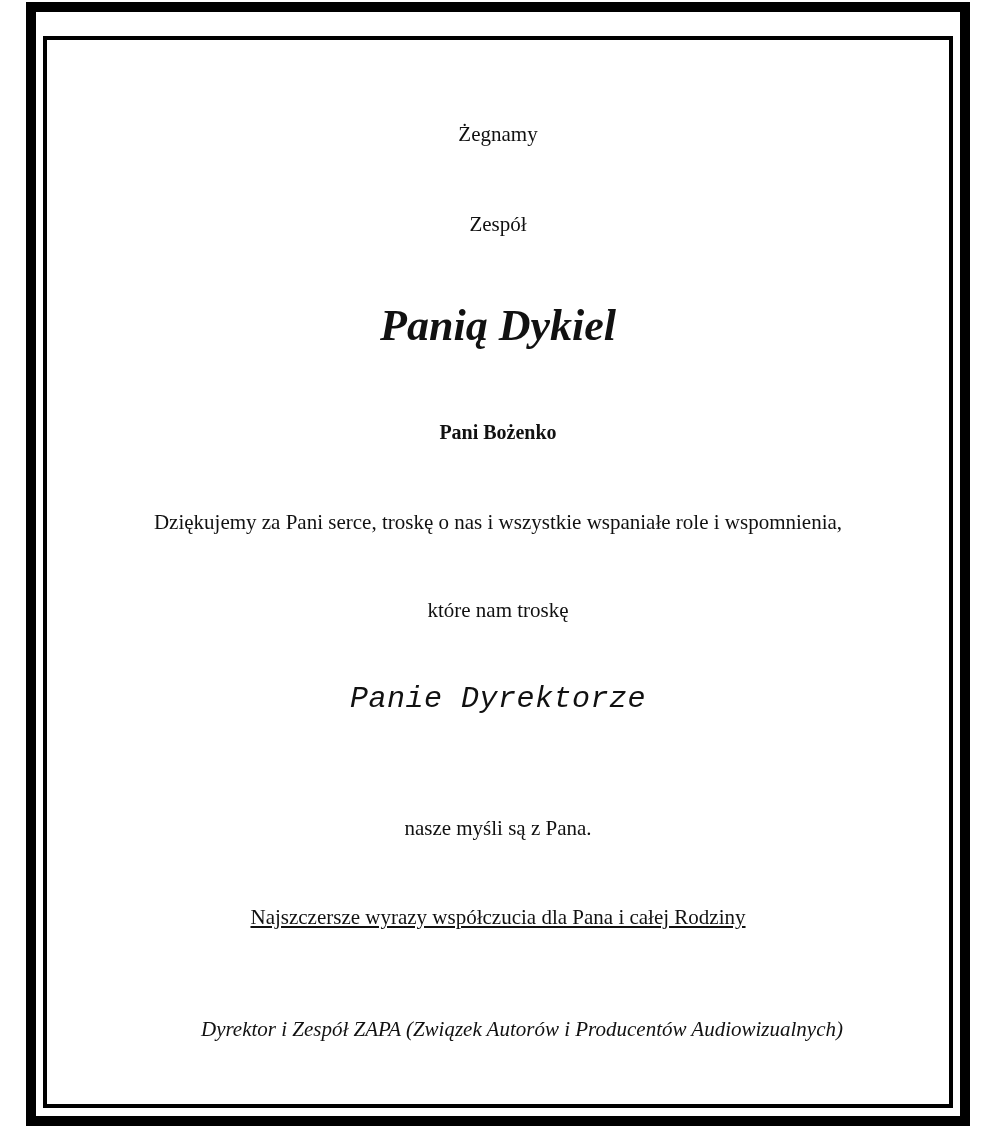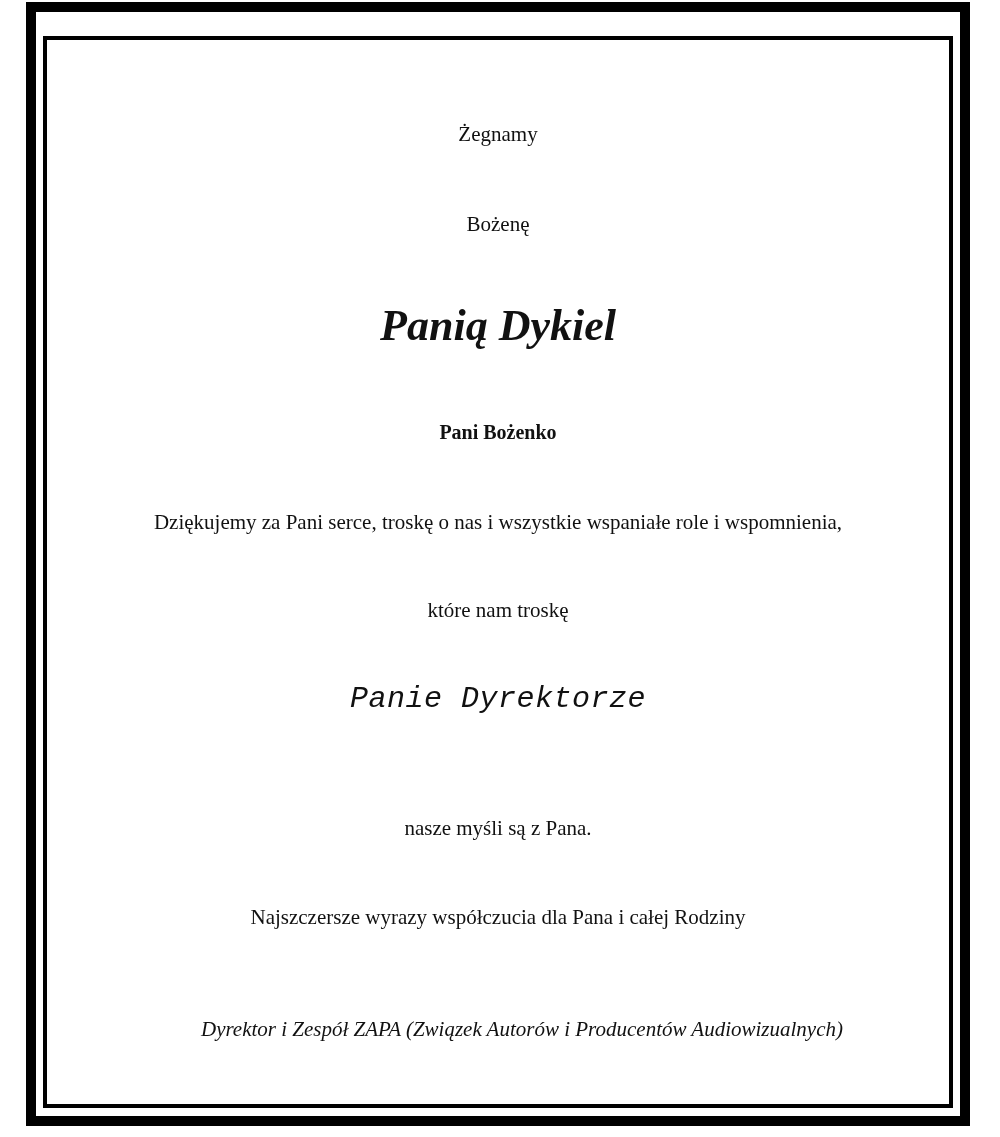--- a/index.html
+++ b/index.html
@@ -64,32 +64,32 @@
     }
   </style>
 </head>
 <body>
 
 <div class="outer-frame">
   <div class="inner-frame">
 
     <div class="line regular" style="top:82px;">Żegnamy</div>
 
-    <div class="line regular" style="top:172px;">Bożenę</div>
+    <div class="line regular" style="top:172px;">Zespół</div>
 
     <div class="line name" style="top:260px;">Panią Dykiel</div>
 
     <div class="line regular" style="top:470px;">Dziękujemy za Pani serce, troskę o nas i wszystkie wspaniałe role i wspomnienia,</div>
 
     <div class="line bold" style="top:381px;">Pani Bożenko</div>
 
     <div class="line regular" style="top:558px;">które nam troskę</div>
 
     <div class="line italic-large" style="top:642px;font-family:Liberation Mono, monospace;">Panie Dyrektorze</div>
 
     <div class="line regular" style="top:776px;">nasze myśli są z Pana.</div>
 
-    <div class="line regular" style="top:865px;">Najszczersze wyrazy współczucia dla Pana i całej Rodziny</div>
+    <div class="line regular" style="top:865px;text-decoration:underline;">Najszczersze wyrazy współczucia dla Pana i całej Rodziny</div>
 
     <div class="line signature" style="top:977px;padding-left:48px;">Dyrektor i Zespół ZAPA (Związek Autorów i Producentów Audiowizualnych)</div>
 
   </div>
 </div>
 
 </body></html>

